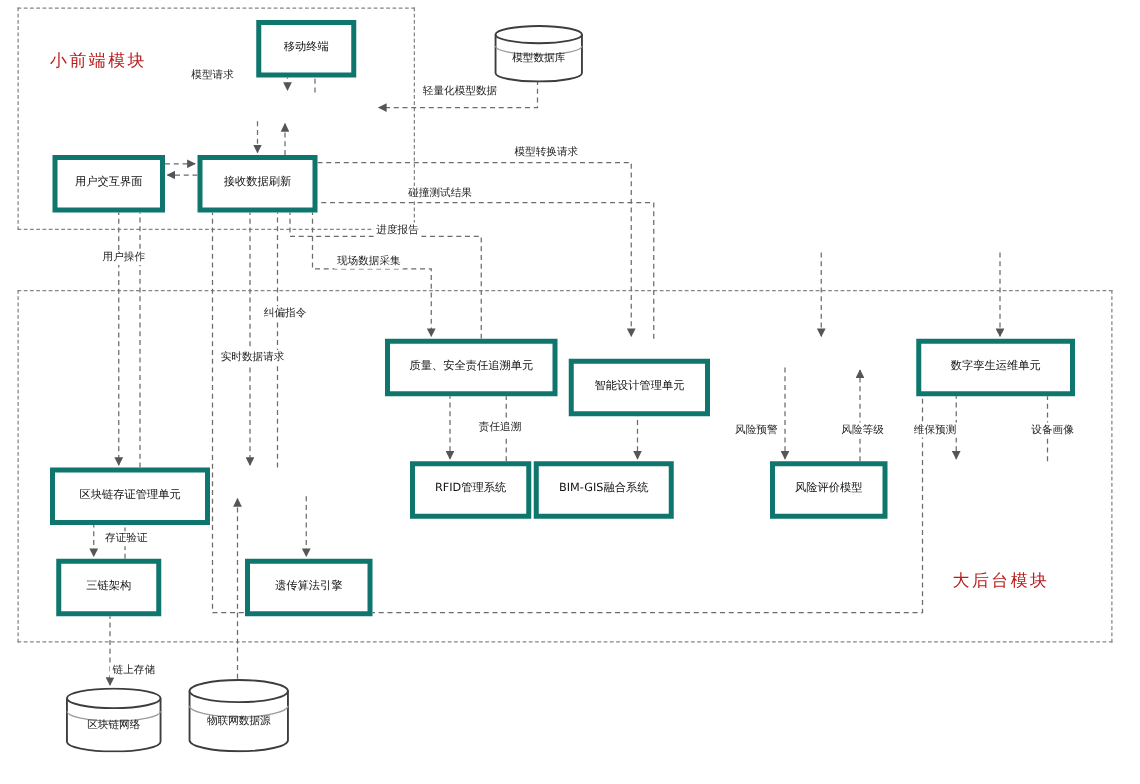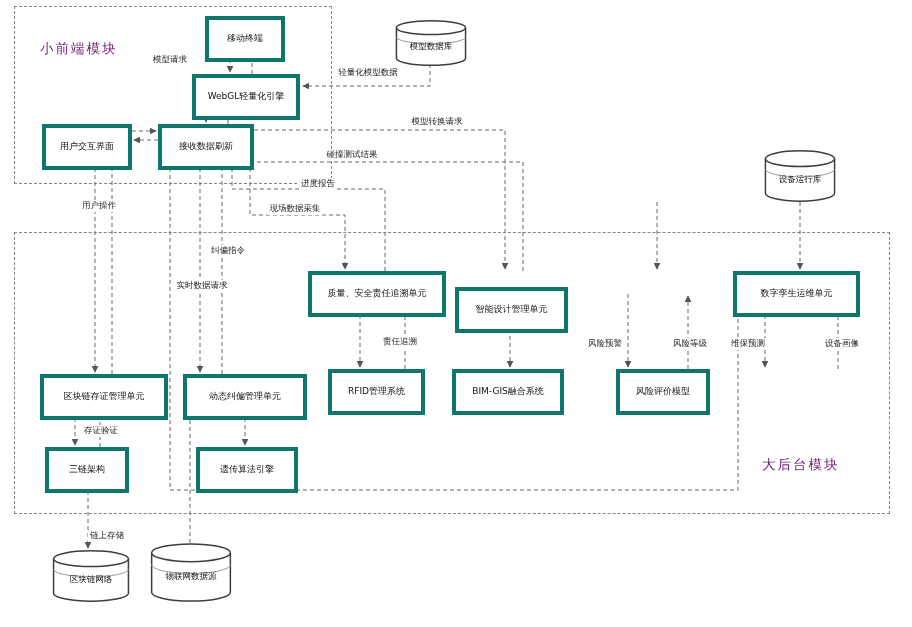--- a/index.html
+++ b/index.html
@@ -1,21 +1,21 @@
 <!DOCTYPE html>
 <html><head>
 <meta charset="utf-8">
 <style>
   html,body{margin:0;padding:0;background:#fff;}
   .canvas{
     position:relative;width:912px;height:627px;background:#ffffff;
     font-family:"DejaVu Sans","Liberation Sans",sans-serif;color:#111;overflow:hidden;
   }
   .frame{position:absolute;border:1px dashed #858585;z-index:0;background:transparent;}
-  .module-title{position:absolute;font-size:13.5px;color:#701a75;letter-spacing:2px;z-index:5;}
+  .module-title{position:absolute;font-size:13.5px;color:#b91c1c;letter-spacing:2px;z-index:5;}
   svg.wires{position:absolute;left:0;top:0;width:912px;height:627px;z-index:1;}
   .node{
     position:absolute;border:4px solid #0f766e;background:#fff;
     display:flex;align-items:center;justify-content:center;text-align:center;
     font-size:9px;line-height:1.05;padding:19px 2px;box-sizing:border-box;z-index:3;
     white-space:nowrap;overflow:hidden;
   }
   .elabel{
     position:absolute;transform:translate(-50%,-50%);background:#fff;
     font-size:8.5px;color:#222;padding:0 2px;white-space:nowrap;z-index:4;
@@ -73,81 +73,67 @@
       <polyline points="100,447 100,399" marker-end="url(#arr)"></polyline>
       <polyline points="245,397 245,445" marker-end="url(#arr)"></polyline>
       <polyline points="88,470 88,548" marker-end="url(#arr)"></polyline>
       <polyline points="190,543 190,399" marker-end="url(#arr)"></polyline>
     </g>
   </svg>
 
   <div class="node" style="left:205px;top:16px;width:80px;height:22px">
       <span>移动终端</span>
     </div>
-  <div class="node" style="left:192px;top:74px;width:108px;height:23px">
-      <span>WebGL轻量化引擎</span>
-    </div>
   <div class="node" style="left:42px;top:124px;width:90px;height:23px">
       <span>用户交互界面</span>
     </div>
   <div class="node" style="left:158px;top:124px;width:96px;height:23px">
       <span>接收数据刷新</span>
     </div>
 
   <div class="node" style="left:308px;top:271px;width:138px;height:23px">
       <span>质量、安全责任追溯单元</span>
     </div>
   <div class="node" style="left:455px;top:287px;width:113px;height:23px">
       <span>智能设计管理单元</span>
     </div>
   <div class="node" style="left:733px;top:271px;width:127px;height:23px">
       <span>数字孪生运维单元</span>
     </div>
 
   <div class="node" style="left:328px;top:369px;width:97px;height:23px">
       <span>RFID管理系统</span>
     </div>
-  <div class="node" style="left:452px;top:369px;width:112px;height:36px">
+  <div class="node" style="left:427px;top:369px;width:112px;height:36px">
       <span>BIM-GIS融合系统</span>
     </div>
   <div class="node" style="left:616px;top:369px;width:94px;height:23px">
       <span>风险评价模型</span>
     </div>
 
   <div class="node" style="left:40px;top:374px;width:128px;height:23px">
       <span>区块链存证管理单元</span>
-    </div>
-  <div class="node" style="left:183px;top:374px;width:124px;height:23px">
-      <span>动态纠偏管理单元</span>
     </div>
   <div class="node" style="left:45px;top:447px;width:84px;height:23px">
       <span>三链架构</span>
     </div>
   <div class="node" style="left:196px;top:447px;width:102px;height:23px">
       <span>遗传算法引擎</span>
     </div>
 
   <div class="cyl" style="left:395px;top:20px;width:72px;height:46px">
     <svg viewBox="0 0 100 60" preserveAspectRatio="none">
       <path d="M2,10 L2,50 A48,9 0 0 0 98,50 L98,10" fill="#fff" stroke="#3d3d3d" stroke-width="1.5" vector-effect="non-scaling-stroke"></path>
       <ellipse cx="50" cy="10" rx="48" ry="9" fill="#fff" stroke="#3d3d3d" stroke-width="1.5" vector-effect="non-scaling-stroke"></ellipse>
       <path d="M2,22 A48,9 0 0 0 98,22" fill="none" stroke="#9a9a9a" stroke-width="1" vector-effect="non-scaling-stroke"></path>
     </svg>
     <span class="cyl-label">模型数据库</span>
   </div>
 
 
-  <div class="cyl" style="left:764px;top:150px;width:72px;height:52px">
-    <svg viewBox="0 0 100 60" preserveAspectRatio="none">
-      <path d="M2,10 L2,50 A48,9 0 0 0 98,50 L98,10" fill="#fff" stroke="#3d3d3d" stroke-width="1.5" vector-effect="non-scaling-stroke"></path>
-      <ellipse cx="50" cy="10" rx="48" ry="9" fill="#fff" stroke="#3d3d3d" stroke-width="1.5" vector-effect="non-scaling-stroke"></ellipse>
-      <path d="M2,22 A48,9 0 0 0 98,22" fill="none" stroke="#9a9a9a" stroke-width="1" vector-effect="non-scaling-stroke"></path>
-    </svg>
-    <span class="cyl-label">设备运行库</span>
-  </div>
 
   <div class="cyl" style="left:52px;top:550px;width:78px;height:52px">
     <svg viewBox="0 0 100 60" preserveAspectRatio="none">
       <path d="M2,10 L2,50 A48,9 0 0 0 98,50 L98,10" fill="#fff" stroke="#3d3d3d" stroke-width="1.5" vector-effect="non-scaling-stroke"></path>
       <ellipse cx="50" cy="10" rx="48" ry="9" fill="#fff" stroke="#3d3d3d" stroke-width="1.5" vector-effect="non-scaling-stroke"></ellipse>
       <path d="M2,22 A48,9 0 0 0 98,22" fill="none" stroke="#9a9a9a" stroke-width="1" vector-effect="non-scaling-stroke"></path>
     </svg>
     <span class="cyl-label">区块链网络</span>
   </div>
 

